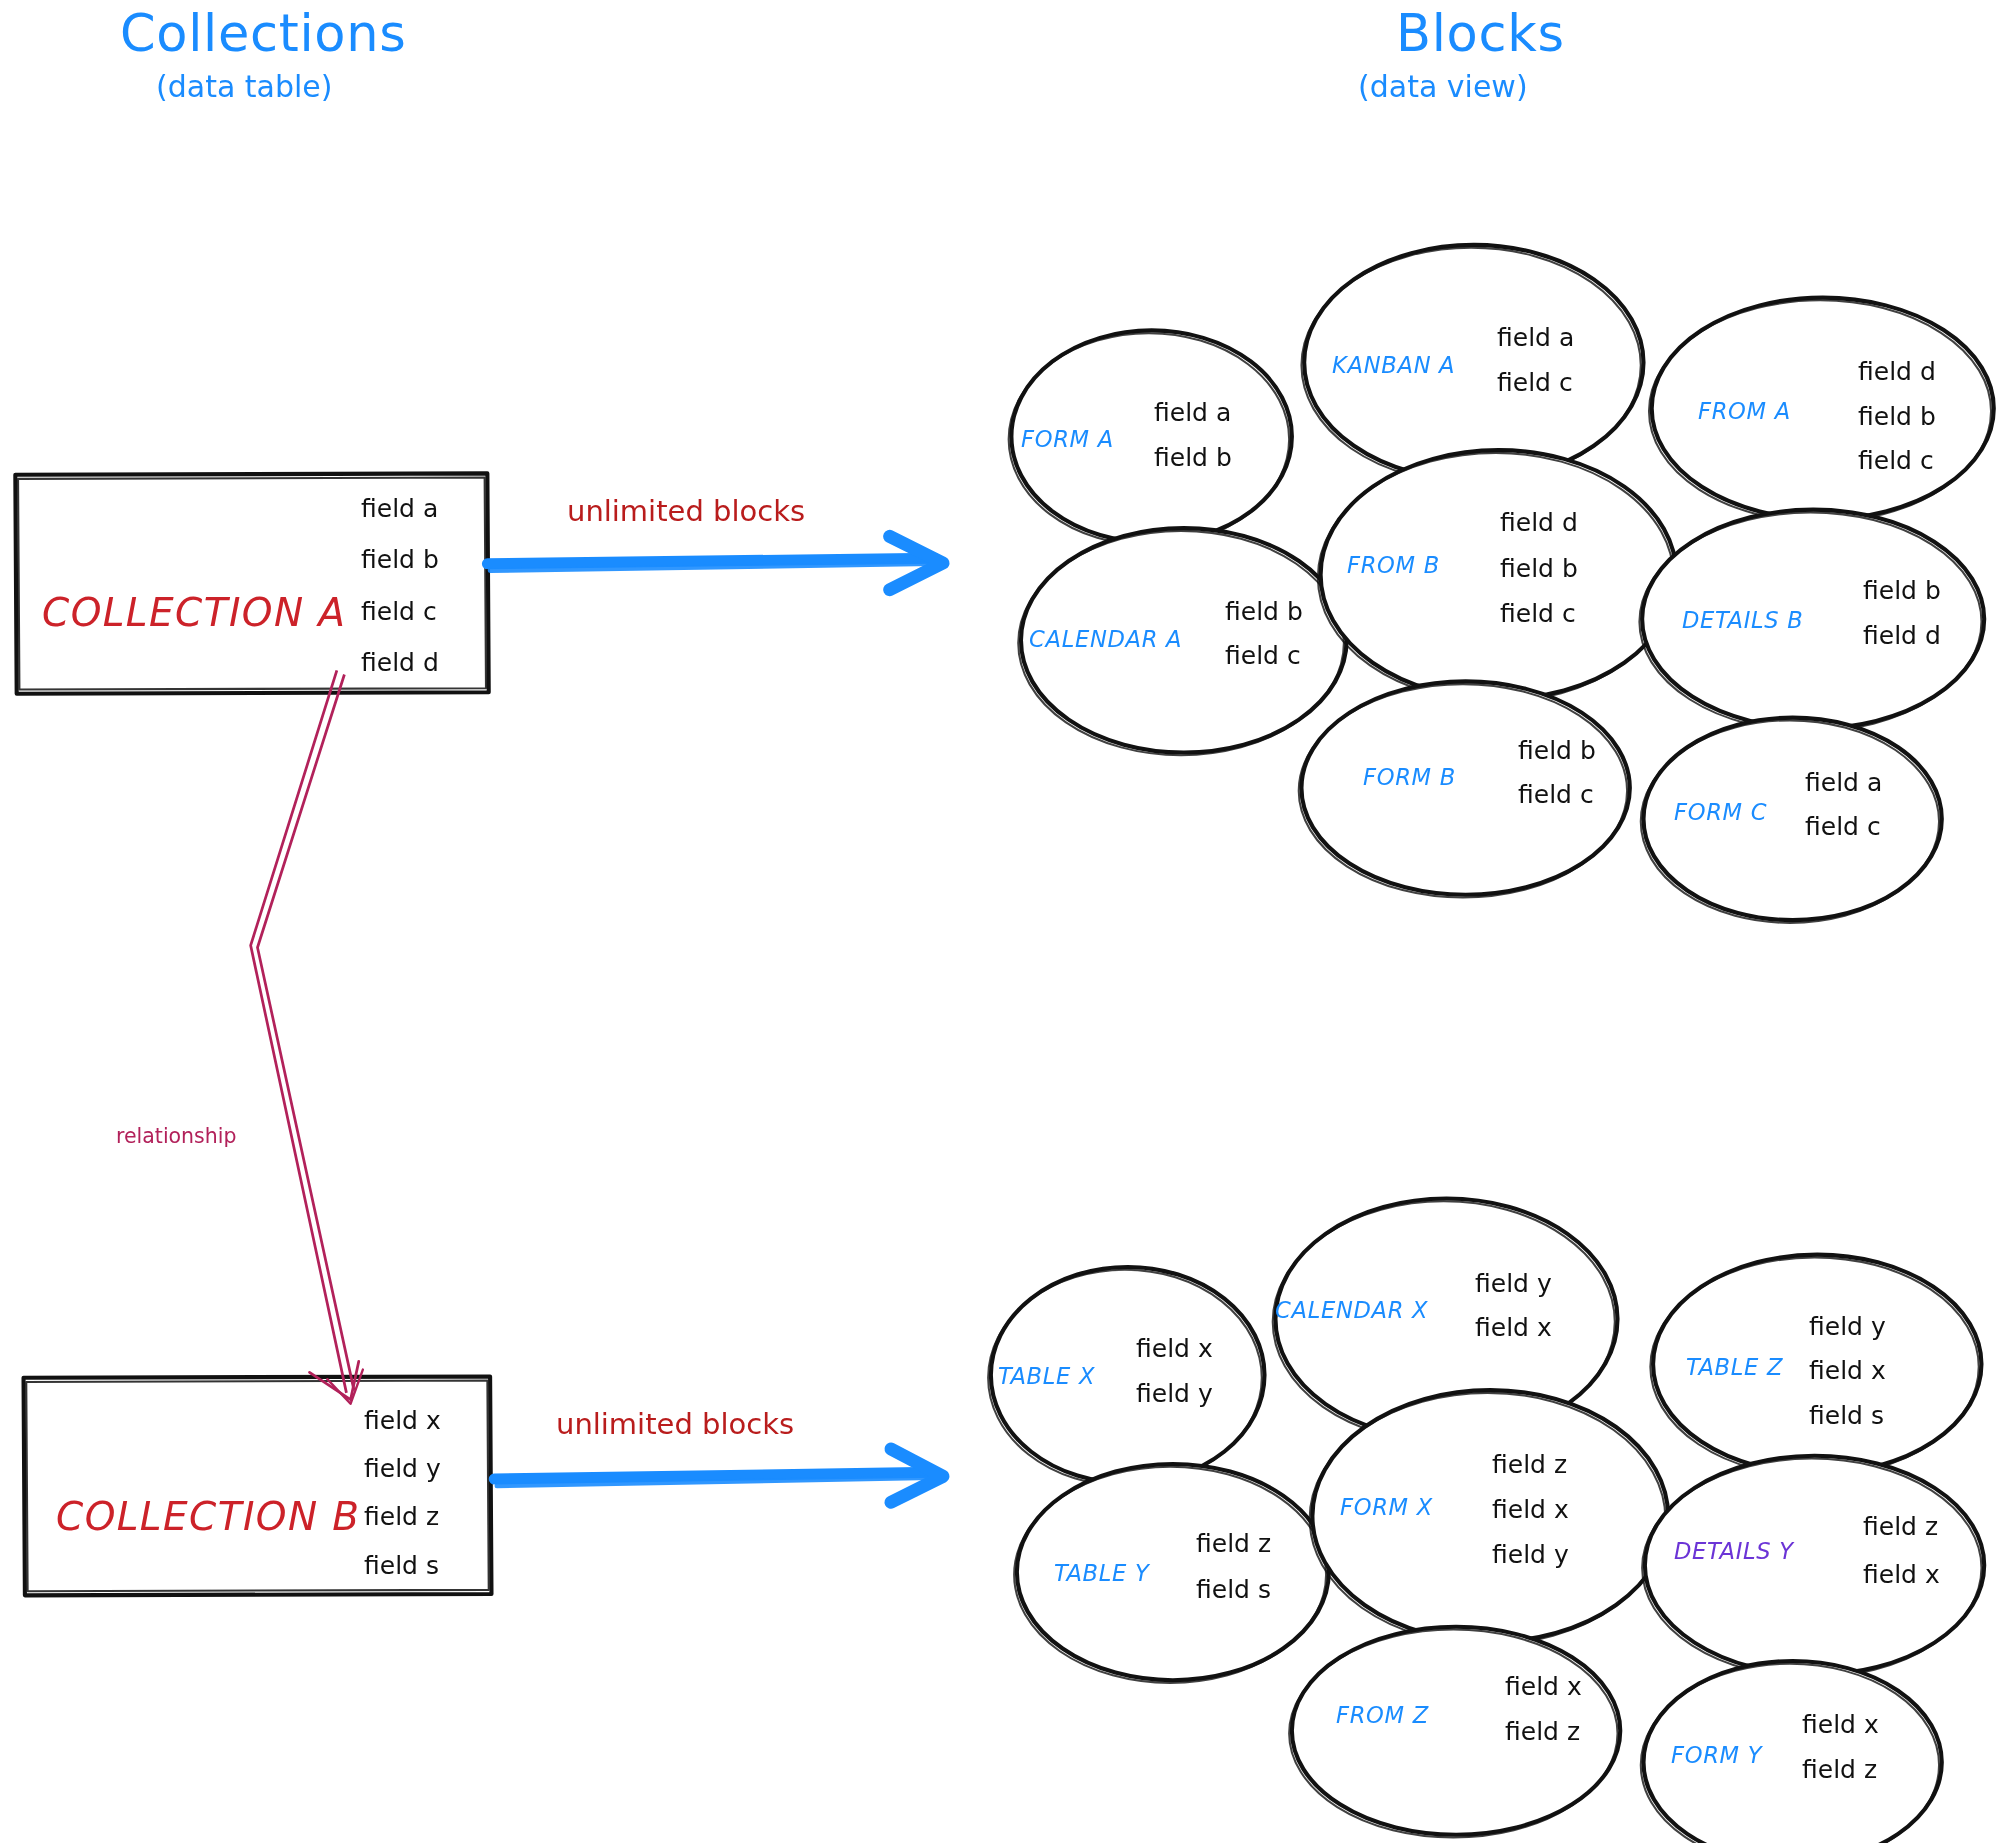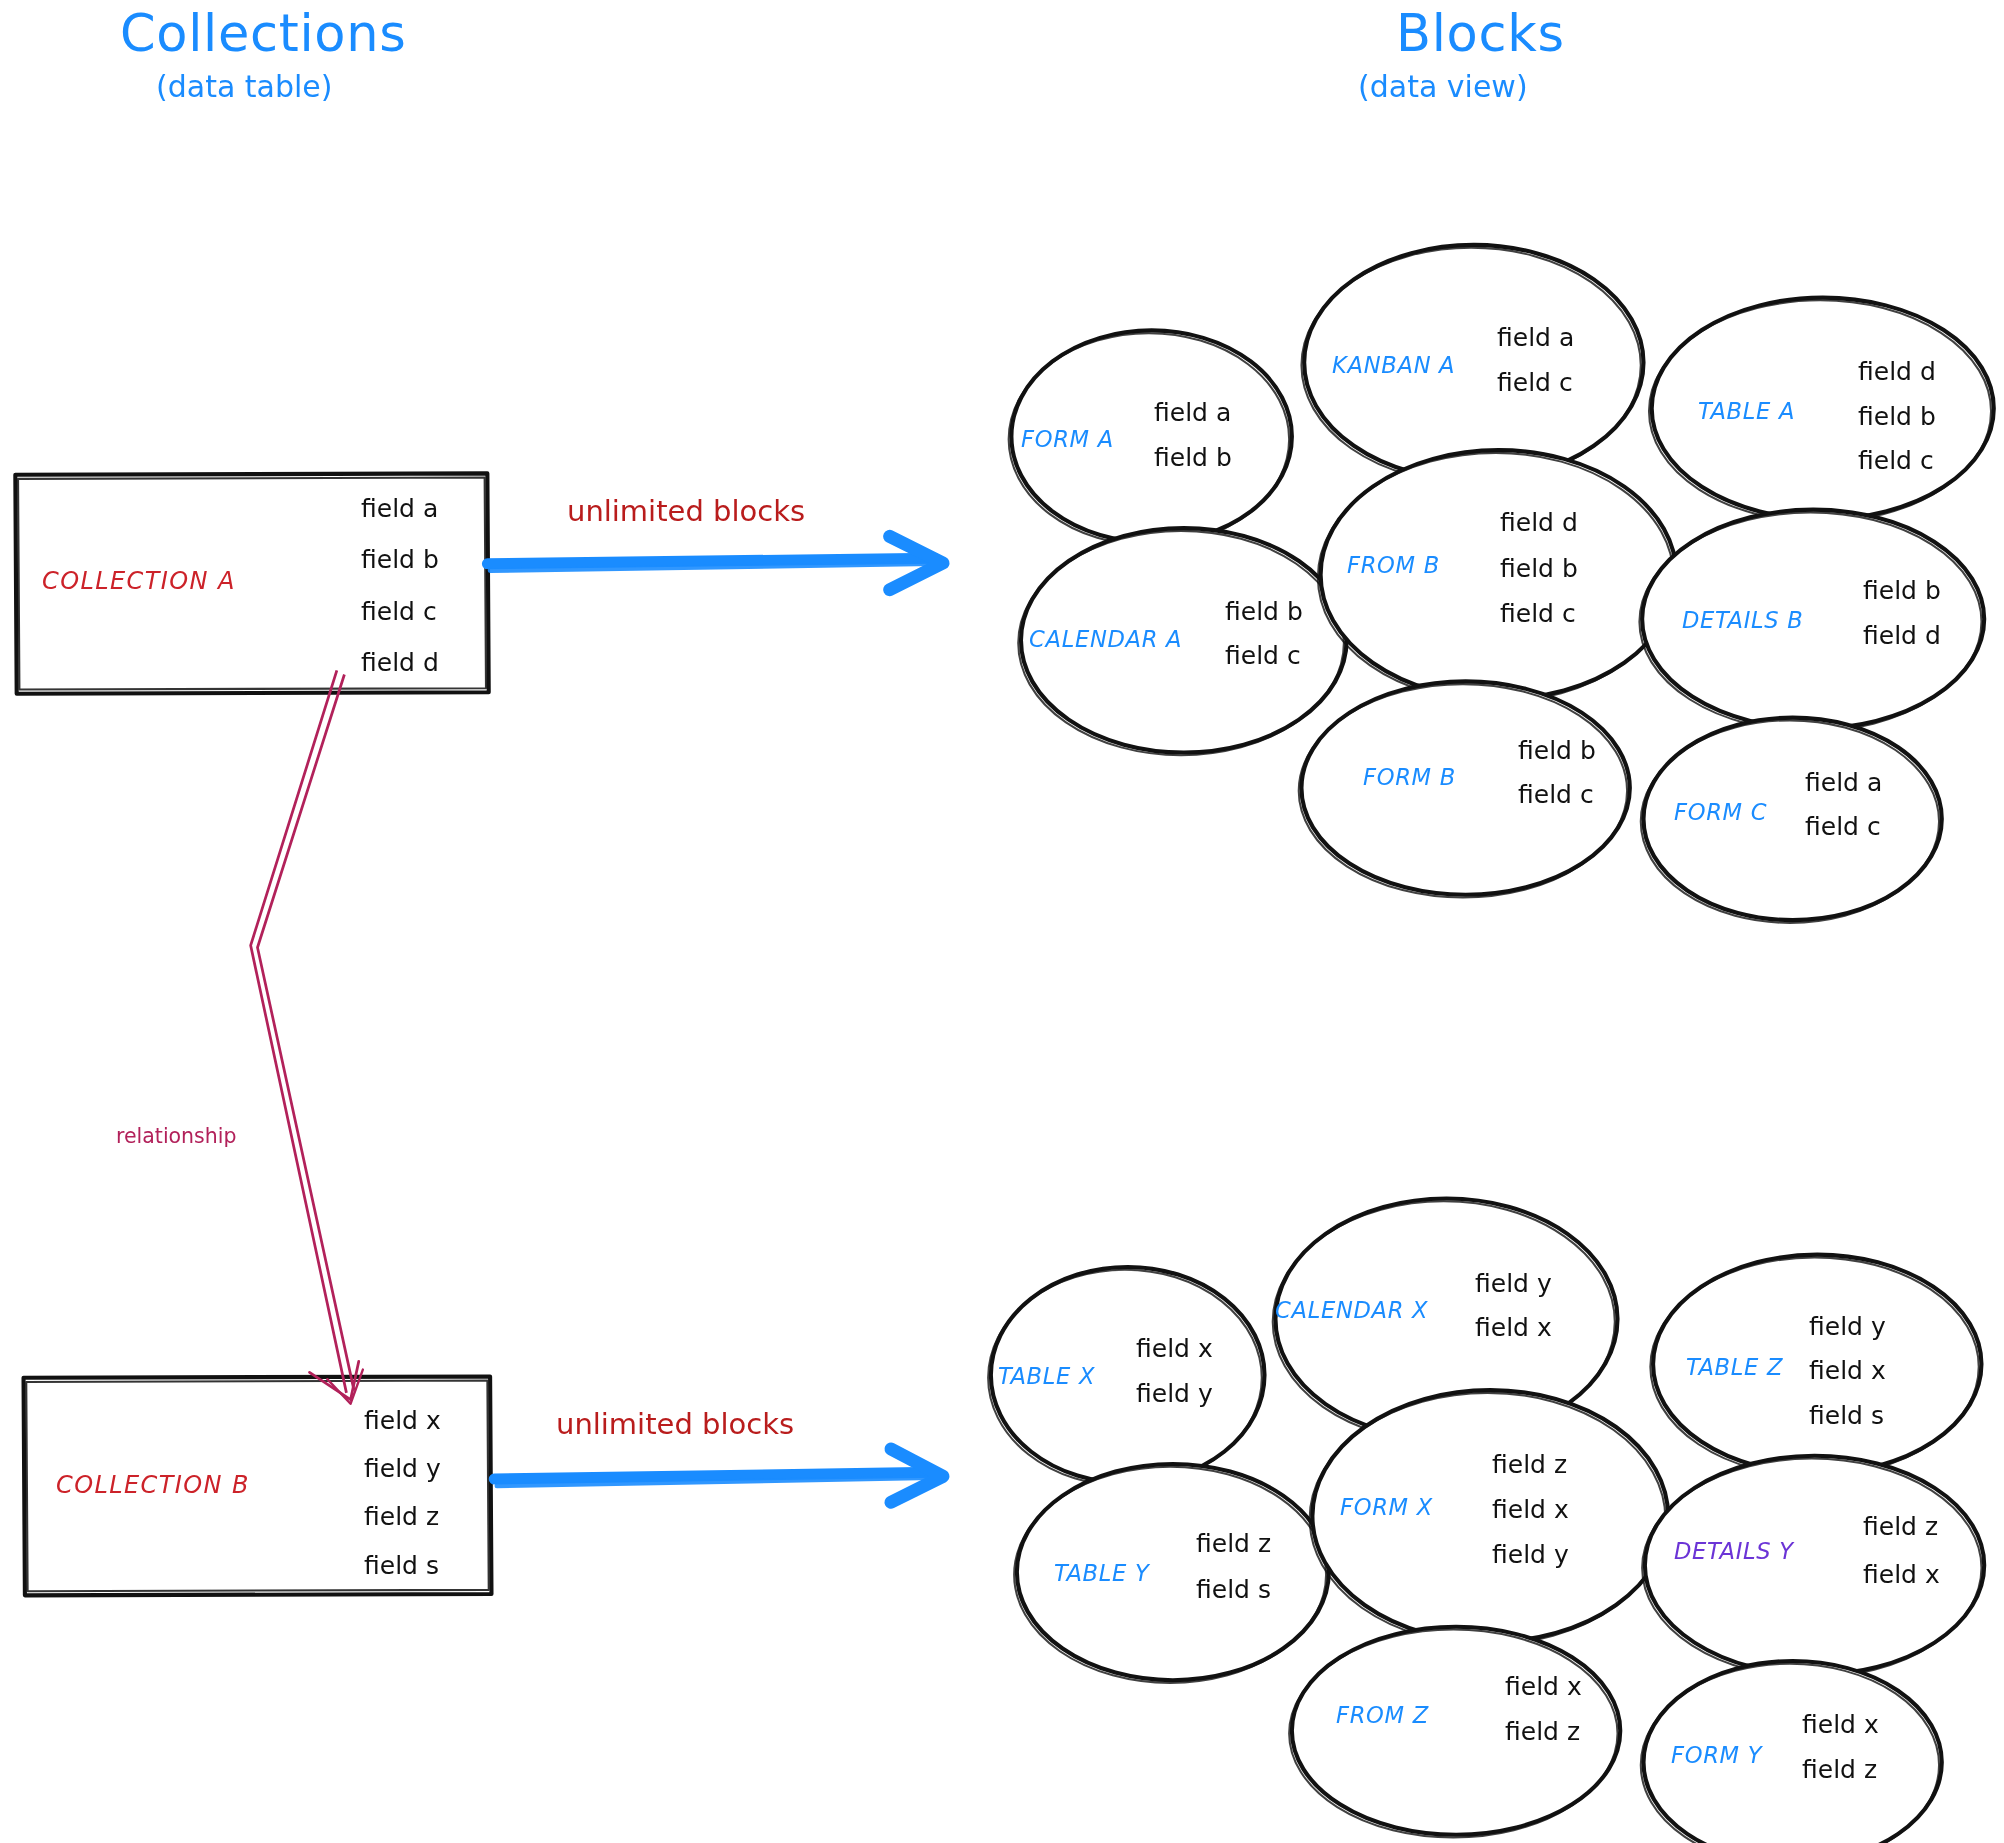--- a/index.html
+++ b/index.html
@@ -3,21 +3,21 @@
 <meta charset="utf-8">
 <style>
   html,body{margin:0;padding:0;background:#ffffff;}
   body{width:2005px;height:1843px;position:relative;overflow:hidden;
        font-family:"DejaVu Sans",sans-serif;}
   #stage{position:absolute;inset:0;width:2005px;height:1306px;}
   svg.layer{position:absolute;left:0;top:0;width:2005px;height:1843px;overflow:visible;}
   .txt{position:absolute;white-space:nowrap;line-height:1;}
   .title{color:#1a8cff;font-size:51px;font-weight:400;letter-spacing:0.7px;}
   .subtitle{color:#1a8cff;font-size:30px;}
-  .coll-name{color:#cc2229;font-size:24px;font-style:italic;letter-spacing:1.4px;}
+  .coll-name{color:#cc2229;font-size:39px;font-style:italic;letter-spacing:1.4px;margin-top:24px;}
   .field{color:#111111;font-size:25px;}
   .blocklabel{font-size:22.6px;font-style:italic;letter-spacing:0.7px;color:#1a8cff;}
   .blocklabel.purple{color:#6b34d6;}
   .arrowlabel{color:#b91c1c;font-size:29px;}
   .rellabel{color:#b2215a;font-size:20.5px;}
 </style>
 </head>
 <body>
 
 <div id="stage">
@@ -130,21 +130,21 @@
   <div class="txt rellabel" style="left:116px;top:1126px;">relationship</div>
 
   <div class="txt blocklabel" style="left:1021px;top:428px;">FORM A</div>
   <div class="txt field" style="left:1154px;top:400px;">field a</div>
   <div class="txt field" style="left:1154px;top:445px;">field b</div>
 
   <div class="txt blocklabel" style="left:1332px;top:354px;">KANBAN A</div>
   <div class="txt field" style="left:1497px;top:325px;">field a</div>
   <div class="txt field" style="left:1497px;top:370px;">field c</div>
 
-  <div class="txt blocklabel" style="left:1698px;top:400px;">TABLE A</div>
+  <div class="txt blocklabel" style="left:1698px;top:400px;">FROM A</div>
   <div class="txt field" style="left:1858px;top:359px;">field d</div>
   <div class="txt field" style="left:1858px;top:404px;">field b</div>
   <div class="txt field" style="left:1858px;top:448px;">field c</div>
 
   <div class="txt blocklabel" style="left:1029px;top:628px;">CALENDAR A</div>
   <div class="txt field" style="left:1225px;top:599px;">field b</div>
   <div class="txt field" style="left:1225px;top:643px;">field c</div>
 
   <div class="txt blocklabel" style="left:1347px;top:554px;">FROM B</div>
   <div class="txt field" style="left:1500px;top:510px;">field d</div>

